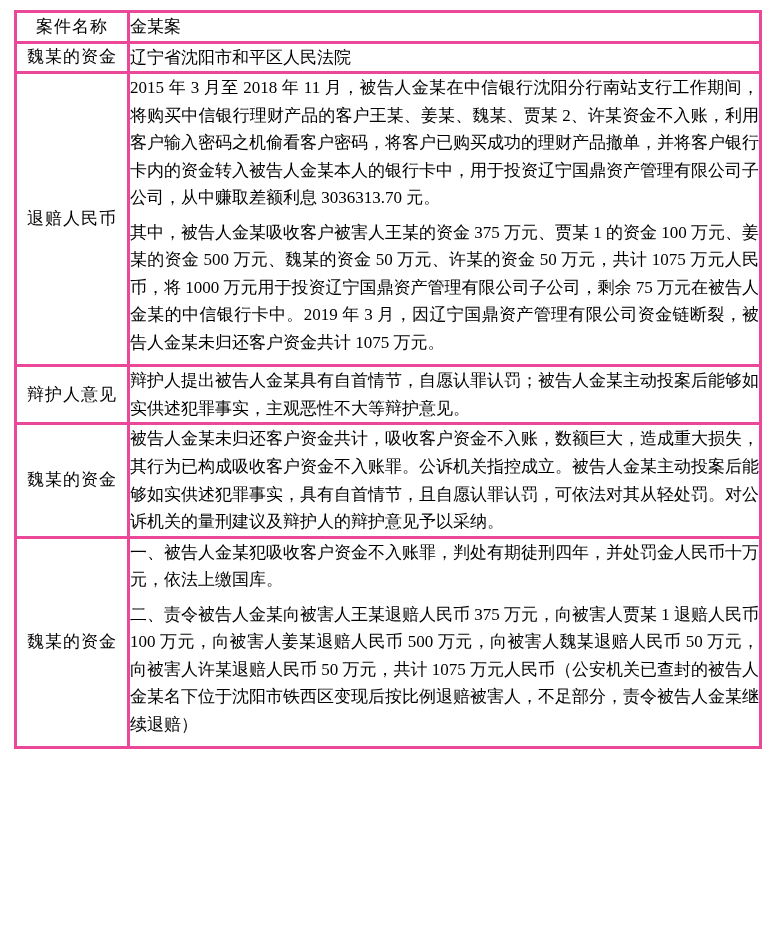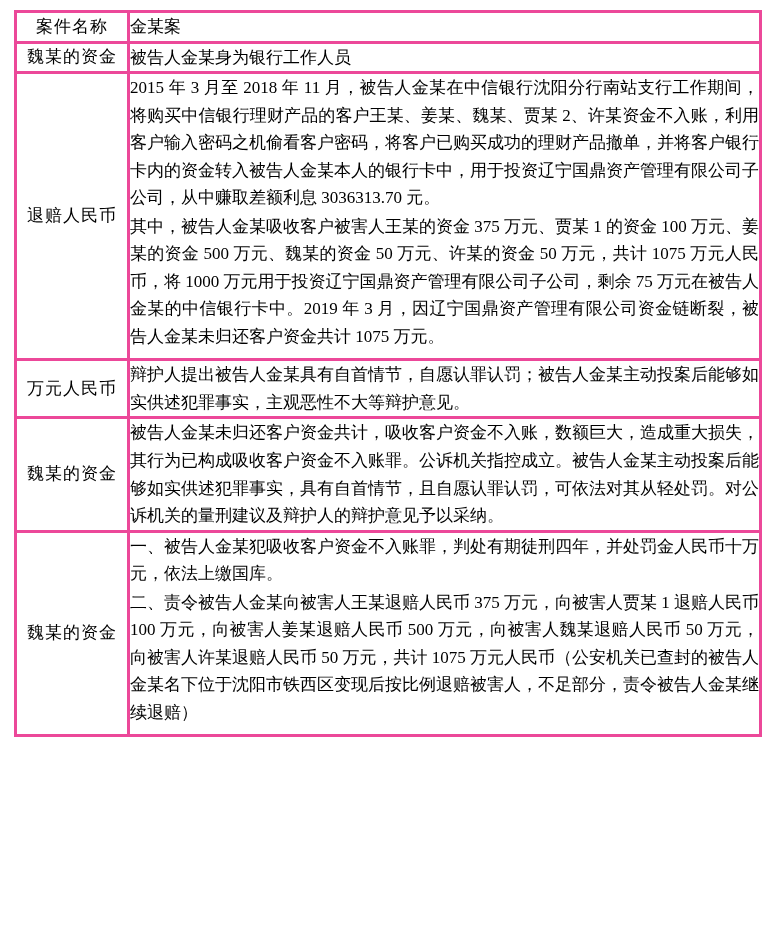--- a/index.html
+++ b/index.html
@@ -51,21 +51,21 @@
     display: block;
     white-space: pre-line;
   }
   .para {
     margin: 0;
     text-indent: 0;
     text-align: justify;
     text-justify: inter-ideograph;
   }
   .para + .para {
-    margin-top: 1px;
+    margin-top: 7px;
   }
   .tall-row td.value-cell {
     padding-top: 0;
     padding-bottom: 8px;
   }
 </style>
 </head>
 <body>
 
 <div class="page">
@@ -77,35 +77,35 @@
         </td>
         <td class="value-cell">
           <p class="para">金某案</p>
         </td>
       </tr>
       <tr>
         <td class="label-cell">
           <span class="label-inner">魏某的资金</span>
         </td>
         <td class="value-cell">
-          <p class="para">被告人金某身为银行工作人员</p>
+          <p class="para">辽宁省沈阳市和平区人民法院</p>
         </td>
       </tr>
       <tr class="tall-row">
         <td class="label-cell">
           <span class="label-inner">退赔人民币</span>
         </td>
         <td class="value-cell">
           <p class="para">2015 年 3 月至 2018 年 11 月，被告人金某在中信银行沈阳分行南站支行工作期间，将购买中信银行理财产品的客户王某、姜某、魏某、贾某 2、许某资金不入账，利用客户输入密码之机偷看客户密码，将客户已购买成功的理财产品撤单，并将客户银行卡内的资金转入被告人金某本人的银行卡中，用于投资辽宁国鼎资产管理有限公司子公司，从中赚取差额利息 3036313.70 元。</p>
           <p class="para">其中，被告人金某吸收客户被害人王某的资金 375 万元、贾某 1 的资金 100 万元、姜某的资金 500 万元、魏某的资金 50 万元、许某的资金 50 万元，共计 1075 万元人民币，将 1000 万元用于投资辽宁国鼎资产管理有限公司子公司，剩余 75 万元在被告人金某的中信银行卡中。2019 年 3 月，因辽宁国鼎资产管理有限公司资金链断裂，被告人金某未归还客户资金共计 1075 万元。</p>
         </td>
       </tr>
       <tr>
         <td class="label-cell">
-          <span class="label-inner">万元人民币</span>
+          <span class="label-inner">辩护人意见</span>
         </td>
         <td class="value-cell">
           <p class="para">辩护人提出被告人金某具有自首情节，自愿认罪认罚；被告人金某主动投案后能够如实供述犯罪事实，主观恶性不大等辩护意见。</p>
         </td>
       </tr>
       <tr>
         <td class="label-cell">
           <span class="label-inner">魏某的资金</span>
         </td>
         <td class="value-cell">

